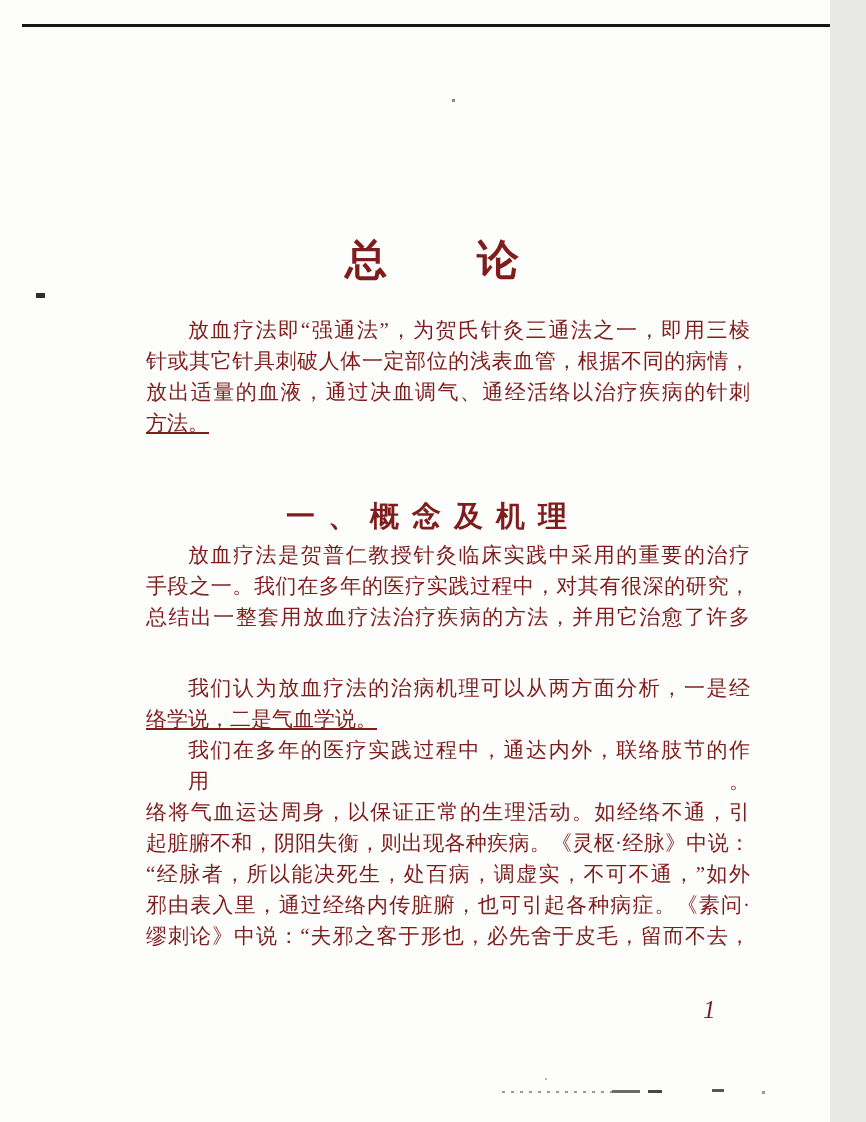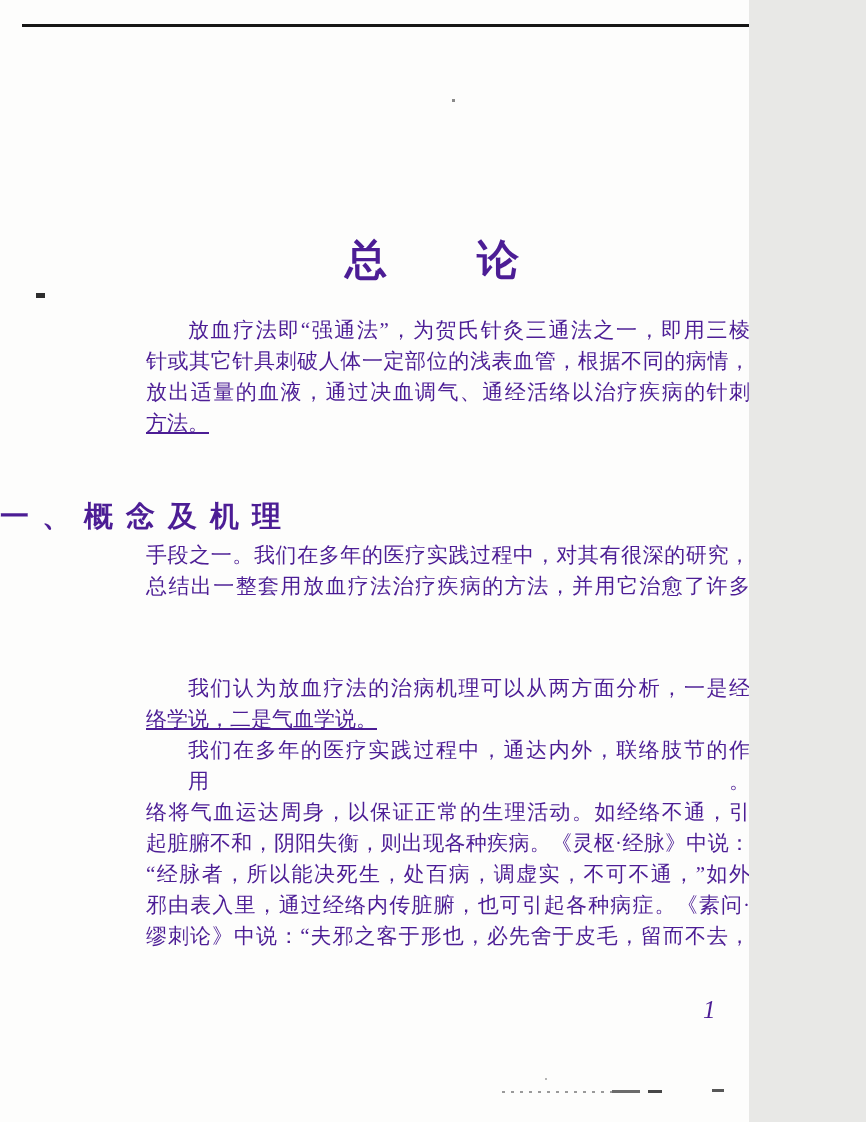--- a/index.html
+++ b/index.html
@@ -1,22 +1,22 @@
 <!DOCTYPE html>
 <html><head>
 <meta charset="utf-8">
 <style>
   html,body{margin:0;padding:0;background:#e8e8e6;}
   .page{
     position:relative;
-    width:749px;height:1122px;
+    width:830px;height:1122px;
     background:#fdfdfc;
     overflow:hidden;
     font-family:"Liberation Serif","DejaVu Serif",serif;
-    color:#4c1d95;
+    color:#7f1d1d;
   }
   
   .top-rule{position:absolute;left:22px;top:24px;width:820px;height:3px;background:#161616;}
   .speck{position:absolute;background:#666;}
   .sp1{left:452px;top:99px;width:3px;height:3px;background:#8a8a8a;}
   .sp2{left:36px;top:293px;width:9px;height:5px;background:#2e2e2e;}
   .sp3{left:502px;top:1091px;width:112px;height:2px;background:repeating-linear-gradient(90deg,#9a9a9a 0 3px,transparent 3px 9px);}
   .sp4{left:612px;top:1090px;width:28px;height:3px;background:#6b6b6b;}
   .sp5{left:648px;top:1090px;width:14px;height:3px;background:#474747;}
   .sp6{left:712px;top:1089px;width:12px;height:3px;background:#575757;}
@@ -27,21 +27,21 @@
     position:absolute;left:0;top:208px;width:866px;
     text-align:center;
     font-family:"DejaVu Sans","Liberation Sans",sans-serif;
     font-weight:bold;
     font-size:42px;line-height:48px;
     letter-spacing:2px;
     white-space:pre;
   }
   .section-heading{
     position:absolute;left:0;top:473px;width:866px;
-    text-align:left;
+    text-align:center;
     font-weight:bold;
     font-size:29px;line-height:38px;
     letter-spacing:13px;
   }
   .para{
     position:absolute;left:146px;width:604px;
     font-size:21px;line-height:31px;
   }
   .p1{top:315px;}
   .p2{top:540px;}
@@ -71,20 +71,21 @@
   <div class="para p1">
     <div class="tl indent">放血疗法即“强通法”，为贺氏针灸三通法之一，即用三棱</div>
     <div class="tl">针或其它针具刺破人体一定部位的浅表血管，根据不同的病情，</div>
     <div class="tl">放出适量的血液，通过决血调气、通经活络以治疗疾病的针刺</div>
     <div class="tl end">方法。</div>
   </div>
 
   <h2 class="section-heading">一、概念及机理</h2>
 
   <div class="para p2">
+    <div class="tl indent">放血疗法是贺普仁教授针灸临床实践中采用的重要的治疗</div>
     <div class="tl">手段之一。我们在多年的医疗实践过程中，对其有很深的研究，</div>
     <div class="tl">总结出一整套用放血疗法治疗疾病的方法，并用它治愈了许多</div>
   </div>
 
   <div class="para p3">
     <div class="tl indent">我们认为放血疗法的治病机理可以从两方面分析，一是经</div>
     <div class="tl end">络学说，二是气血学说。</div>
   </div>
 
   <div class="para p4">

